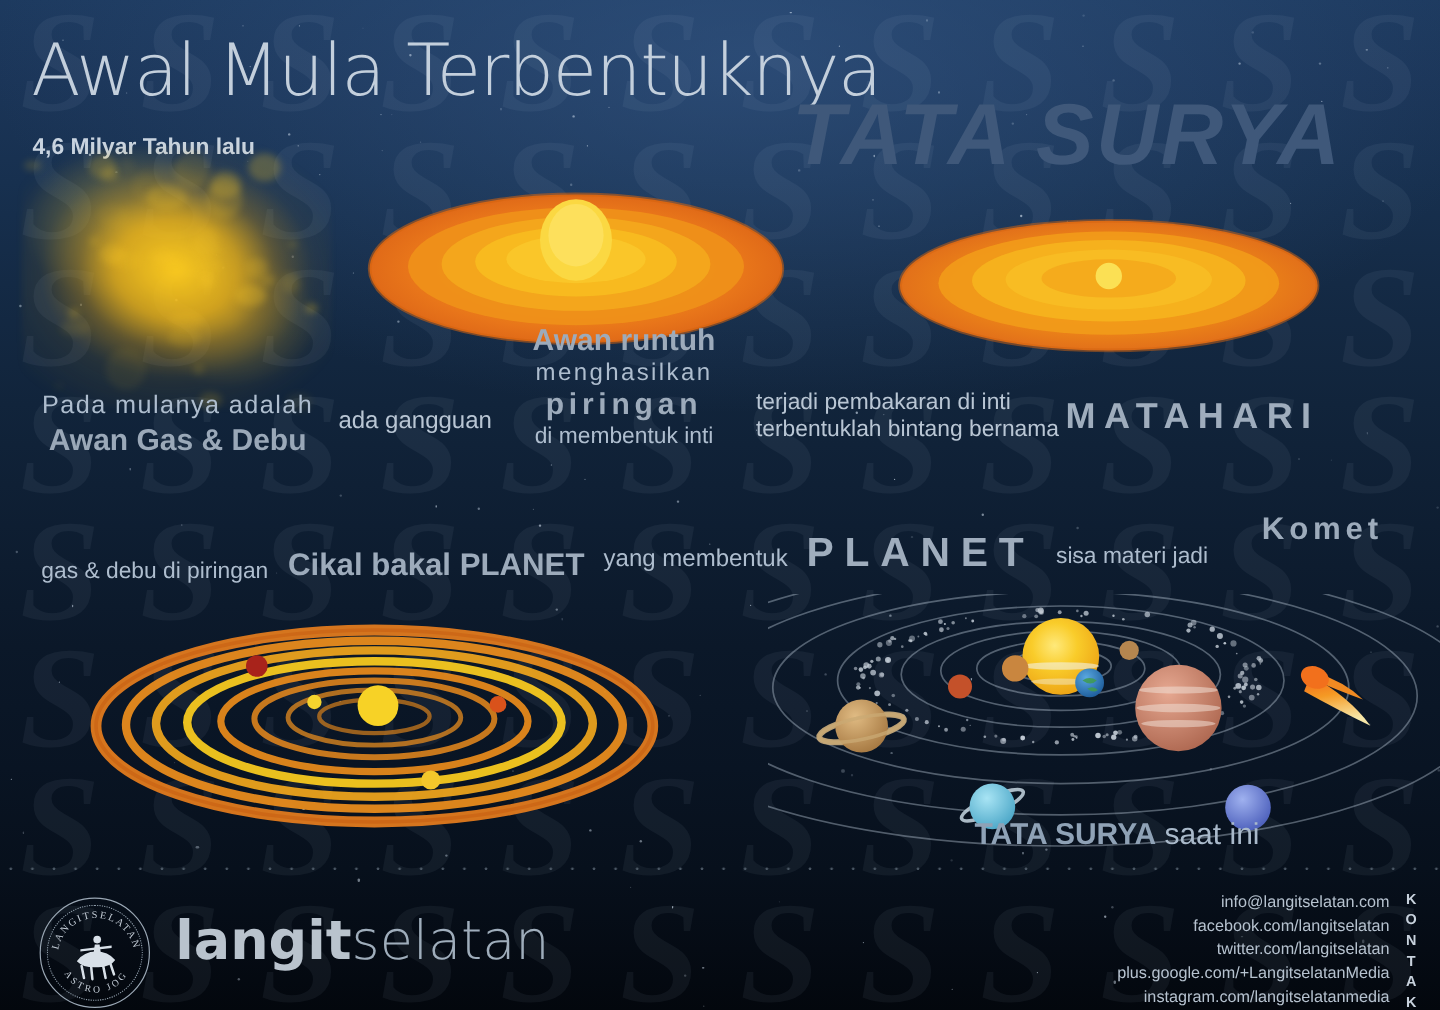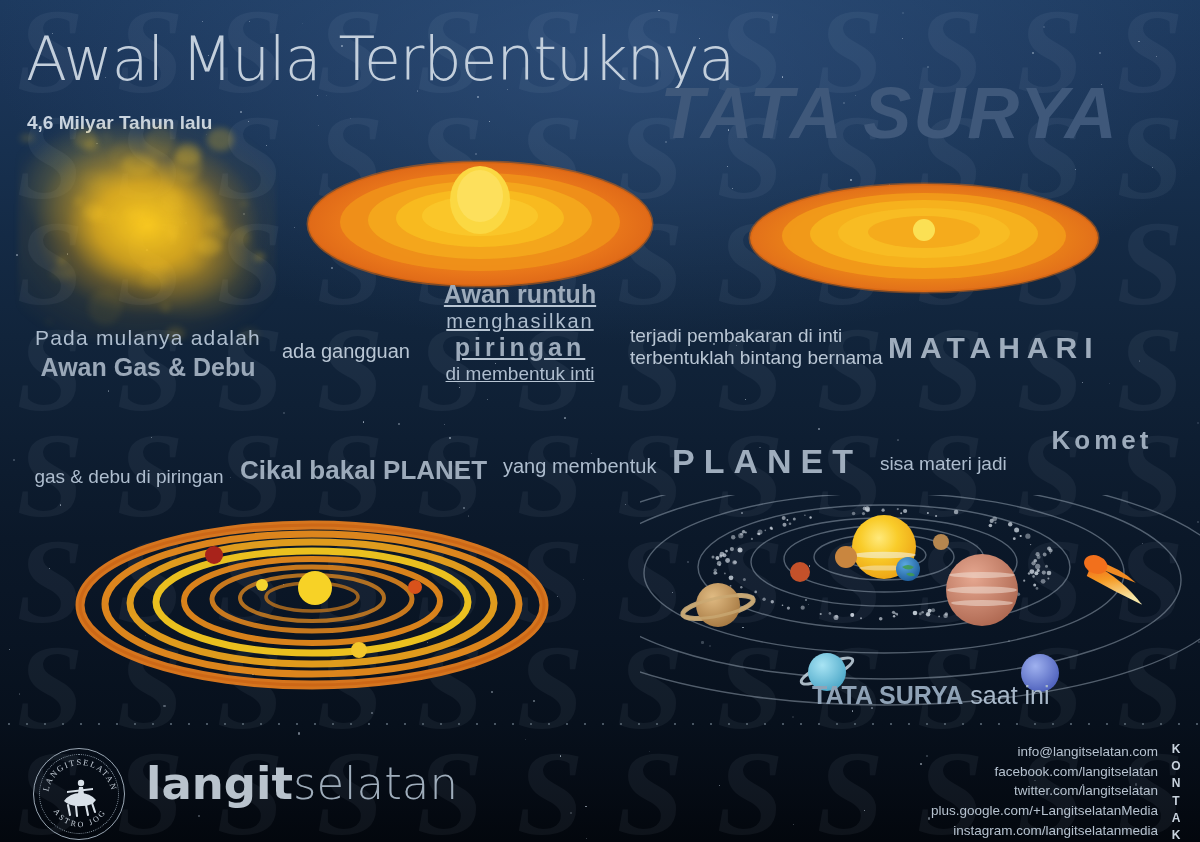--- a/index.html
+++ b/index.html
@@ -57,21 +57,21 @@
   .cap { position:absolute; color:#b9c6d4; line-height:1.18; }
   .cap .lt { font-weight:400; color:#aebdce; }
   .cap .bd { font-weight:800; color:#9aa8b8; }
 
   #cap-awan      { left:28px;  top:326px; width:240px; text-align:center; }
   #cap-awan .lt  { font-size:21px; letter-spacing:1.2px; display:block; }
   #cap-awan .bd  { font-size:25px; display:block; margin-top:2px; }
 
   #cap-gangguan  { left:282px; top:340px; font-size:20px; }
 
-  #cap-piringan  { left:420px; top:280px; width:200px; text-align:center;text-decoration:underline; }
+  #cap-piringan  { left:420px; top:270px; width:200px; text-align:center; }
   #cap-piringan .l1 { font-size:25px; font-weight:800; color:#9dabbb; display:block; }
   #cap-piringan .l2 { font-size:20px; font-weight:300; letter-spacing:2px; color:#aebdce; display:block; }
   #cap-piringan .l3 { font-size:25px; font-weight:800; letter-spacing:4px; color:#9dabbb; display:block; }
   #cap-piringan .l4 { font-size:25px; font-weight:800; color:#9dabbb; display:block; }
   #cap-piringan .l5 { font-size:19px; font-weight:400; color:#aebdce; display:block; }
 
   #cap-bakar     { left:630px; top:325px; font-size:19px; text-align:left; }
   #cap-bakar span { display:block; }
 
   #cap-matahari  { left:888px; top:330px; font-size:30px; font-weight:800;

